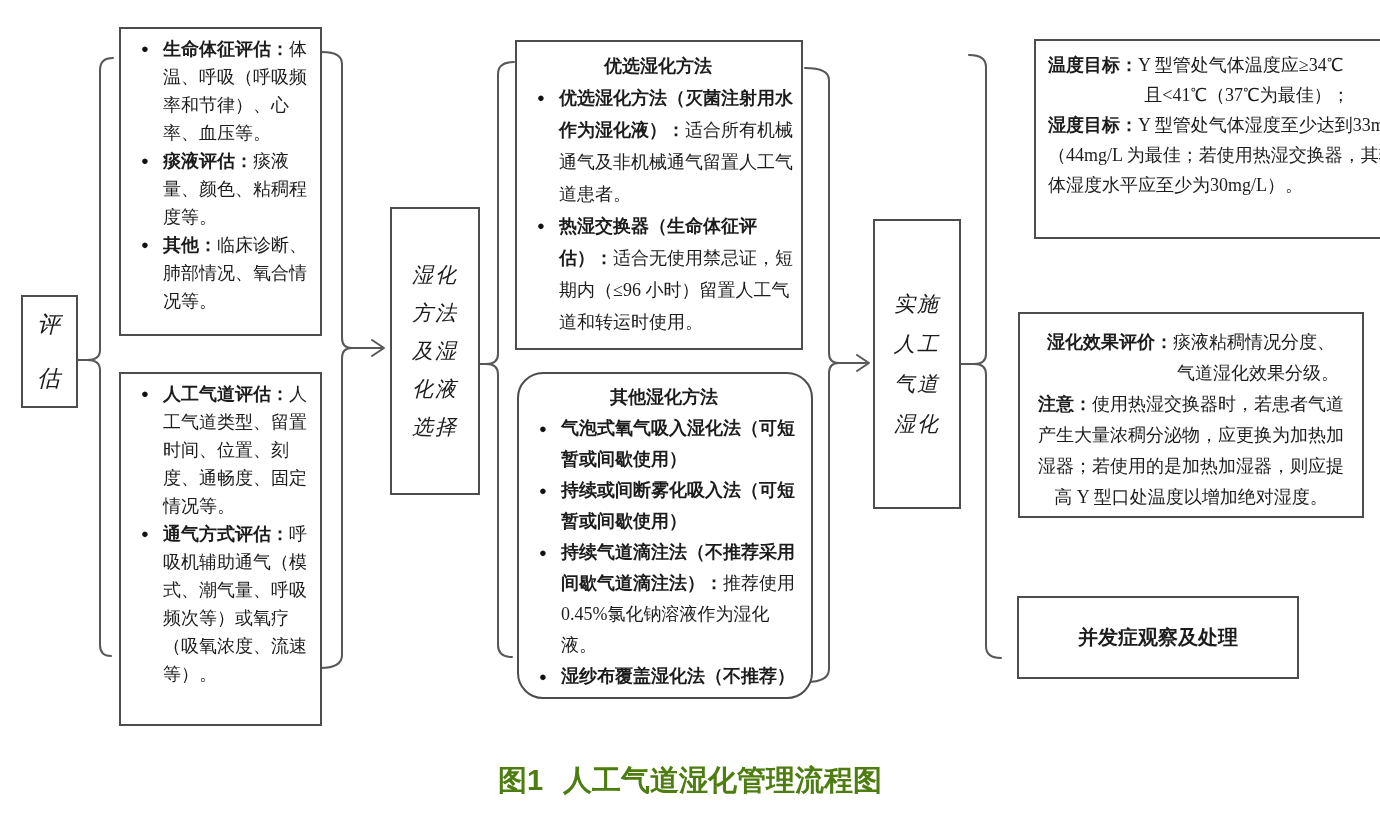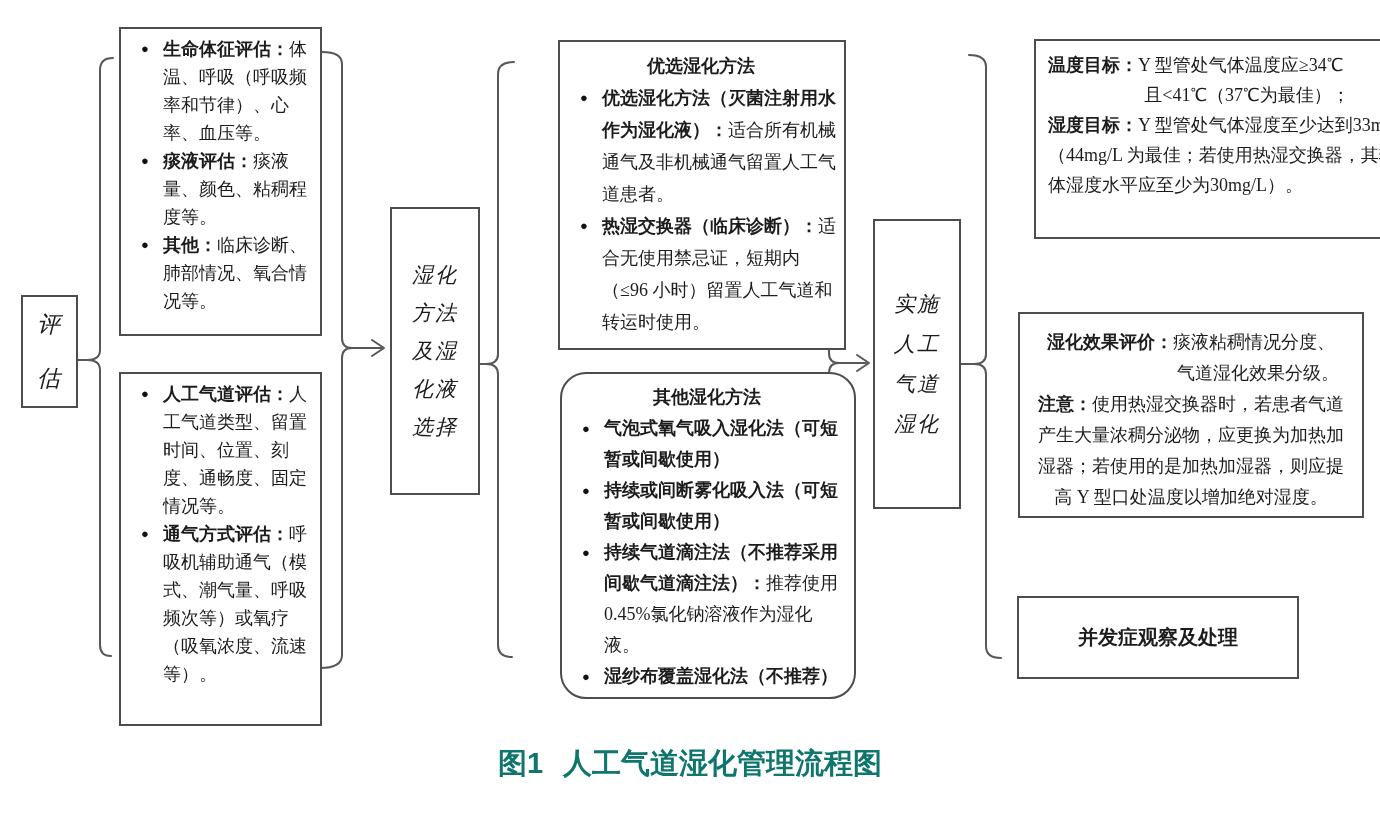--- a/index.html
+++ b/index.html
@@ -17,35 +17,35 @@
   .vline{font-size:21px;line-height:38px;letter-spacing:2px;white-space:nowrap;}
   .vline.big{font-size:23px;line-height:54px;}
   .vline.impl{line-height:40px;}
   
   .listbox{padding:6px 10px 4px 6px;font-size:18px;line-height:28px;}
   .bullet-item{display:flex;align-items:flex-start;}
   .bullet{flex:0 0 36px;text-align:center;font-size:13px;line-height:28px;color:#111;}
   .btext{flex:1;min-width:0;}
   .blabel{font-weight:700;font-family:"Liberation Sans", sans-serif;}
   .box-title{text-align:center;font-weight:700;}
-  .mid{font-size:18px;line-height:32px;padding:8px 8px 4px 6px;margin-left:43px;}
+  .mid{font-size:18px;line-height:32px;padding:8px 8px 4px 6px;}
   .mid .bullet{line-height:32px;}
   .mid2{line-height:31px;}
   .mid2 .bullet{line-height:31px;}
   
   .parabox{padding:9px 12px;font-size:18px;line-height:30px;}
   .parabox.ev{line-height:31px;padding-top:13px;}
   .center-line{text-align:center;}
   .indent-line{margin-left:134px;}
   .centerbox{display:flex;align-items:center;justify-content:center;
     font-size:20px;font-weight:700;font-family:"Liberation Sans", sans-serif;}
   
   .caption{
-    position:absolute;left:0;top:744px;width:1380px;text-align:center;
-    font-family:"Liberation Sans", sans-serif;font-weight:700;font-size:29px;color:#0f766e;
+    position:absolute;left:0;top:761px;width:1380px;text-align:center;
+    font-family:"Liberation Sans", sans-serif;font-weight:700;font-size:29px;color:#4d7c0f;
   }
   .caption .prefix{margin-right:20px;}
 </style>
 </head>
 <body>
 
 <div class="canvas">
 
   <svg class="connectors" width="1380" height="816" viewBox="0 0 1380 816" fill="none" stroke="#575757" stroke-width="2" stroke-linecap="round" stroke-linejoin="round">
     <path d="M78 360 L89 360"></path>
@@ -102,21 +102,21 @@
   </div>
 
   <div class="box listbox mid" style="left:515px;top:40px;width:288px;height:310px;">
     <div class="box-title">优选湿化方法</div>
     <div class="bullet-item">
       <span class="bullet">●</span>
       <span class="btext"><b class="blabel">优选湿化方法（灭菌注射用水作为湿化液）：</b><span>适合所有机械通气及非机械通气留置人工气道患者。</span></span>
     </div>
     <div class="bullet-item">
       <span class="bullet">●</span>
-      <span class="btext"><b class="blabel">热湿交换器（临床诊断）：</b><span>适合无使用禁忌证，短期内（≤96 小时）留置人工气道和转运时使用。</span></span>
+      <span class="btext"><b class="blabel">热湿交换器（生命体征评估）：</b><span>适合无使用禁忌证，短期内（≤96 小时）留置人工气道和转运时使用。</span></span>
     </div>
   </div>
 
   <div class="box listbox mid mid2" style="left:517px;top:372px;width:296px;height:327px;border-radius:26px;">
     <div class="box-title">其他湿化方法</div>
     <div class="bullet-item">
       <span class="bullet">●</span>
       <span class="btext"><b class="blabel">气泡式氧气吸入湿化法（可短暂或间歇使用）</b><span></span></span>
     </div>
     <div class="bullet-item">

